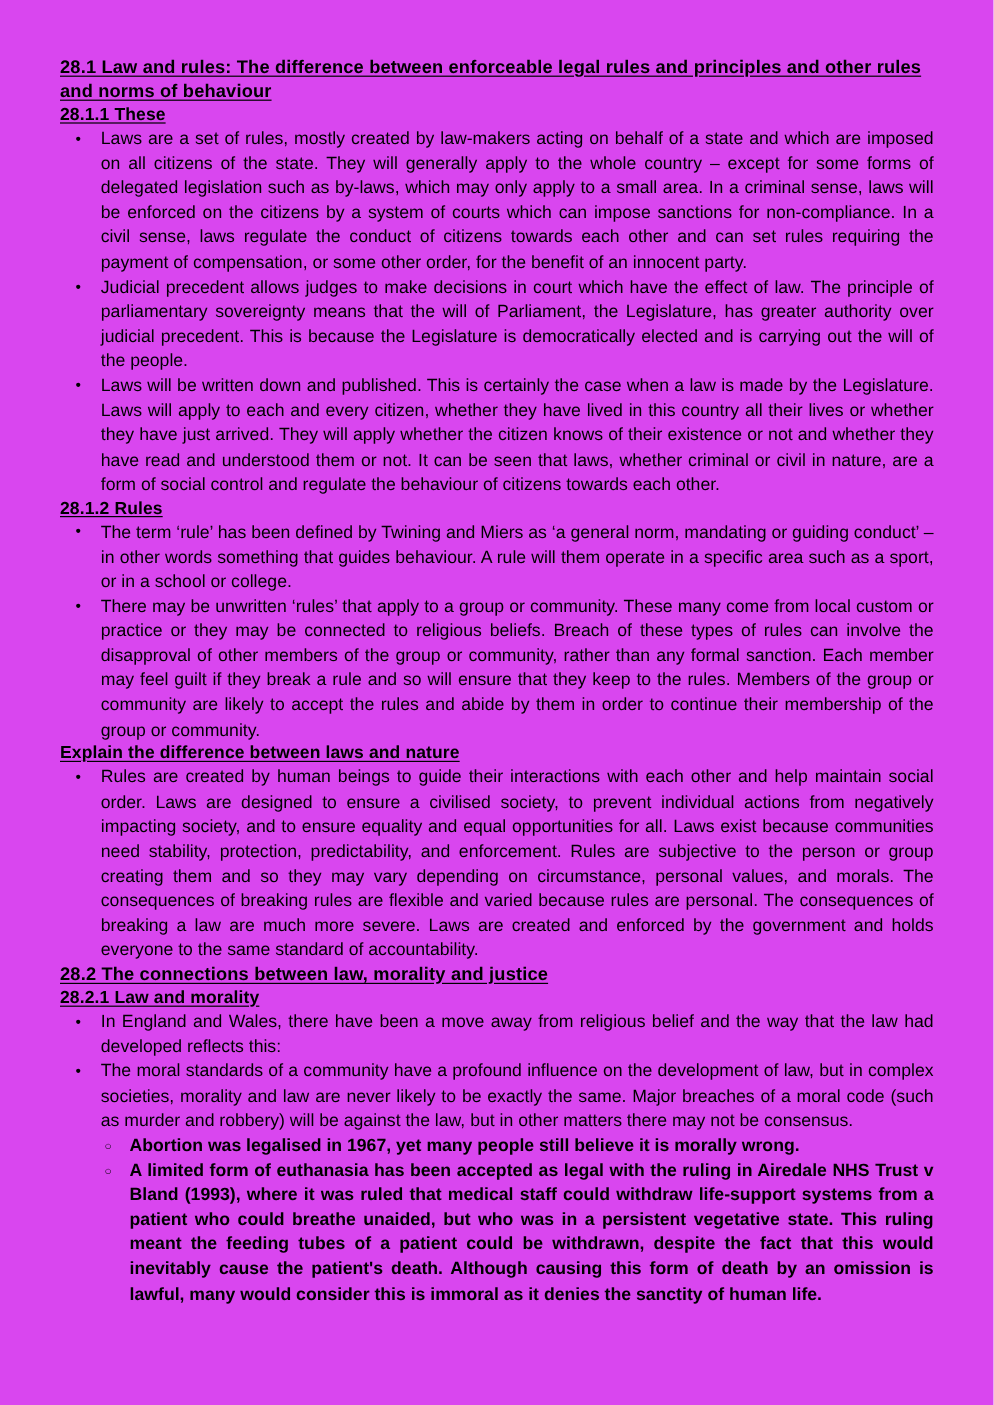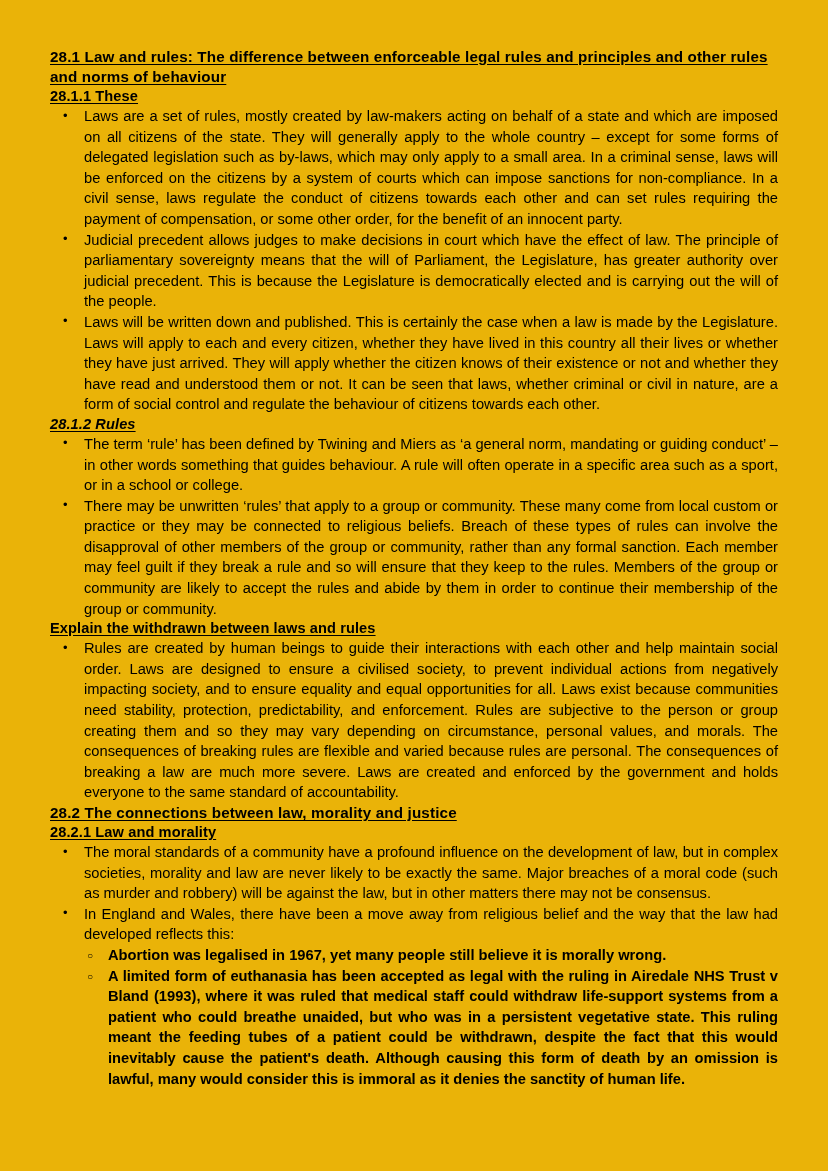--- a/index.html
+++ b/index.html
@@ -13,21 +13,21 @@
     font-family: "Liberation Sans", sans-serif;
     color: #000000;
     -webkit-font-smoothing: antialiased;
   }
   .page {
     position: relative;
     width: 828px;
     height: 1171px;
     box-sizing: border-box;
     padding: 47px 50px 0 50px;
-    background: #eab308;
+    background: #d946ef;
   }
   .doc-body {
     width: 728px;
   }
 
   
   h1.heading-major,
   h2.heading-minor,
   h3.heading-prompt {
     font-weight: bold;
@@ -49,21 +49,21 @@
   }
   h3.heading-prompt {
     font-size: 14.6px;
     line-height: 19px;
     letter-spacing: 0.1px;
   }
 
   
   .sp-after-major   { margin-bottom: 16px; }
   .sp-after-minor   { margin-bottom: 16px; }
-  .sp-before-minor  { margin-top: 22px; font-style: italic; }
+  .sp-before-minor  { margin-top: 22px; }
   .sp-before-major  { margin-top: 22px; }
   .sp-before-prompt { margin-top: 22px; }
 
   
   ul.bullets {
     list-style: none;
     margin: 0;
     padding: 0;
   }
   ul.bullets > li.bullet-item {
@@ -152,45 +152,45 @@
       </li>
       <li class="bullet-item">
         <p class="para">Laws will be written down and published. This is certainly the case when a law is made by the Legislature. Laws will apply to each and every citizen, whether they have lived in this country all their lives or whether they have just arrived. They will apply whether the citizen knows of their existence or not and whether they have read and understood them or not. It can be seen that laws, whether criminal or civil in nature, are a form of social control and regulate the behaviour of citizens towards each other.</p>
       </li>
     </ul>
 
     <h2 class="heading-minor sp-before-minor sp-after-minor">28.1.2 Rules</h2>
 
     <ul class="bullets">
       <li class="bullet-item">
-        <p class="para">The term ‘rule’ has been defined by Twining and Miers as ‘a general norm, mandating or guiding conduct’ – in other words something that guides behaviour. A rule will often operate in a specific area such as a sport, or in a school or college.</p>
+        <p class="para">The term ‘rule’ has been defined by Twining and Miers as ‘a general norm, mandating or guiding conduct’ – in other words something that guides behaviour. A rule will them operate in a specific area such as a sport, or in a school or college.</p>
       </li>
       <li class="bullet-item">
         <p class="para">There may be unwritten ‘rules’ that apply to a group or community. These many come from local custom or practice or they may be connected to religious beliefs. Breach of these types of rules can involve the disapproval of other members of the group or community, rather than any formal sanction. Each member may feel guilt if they break a rule and so will ensure that they keep to the rules. Members of the group or community are likely to accept the rules and abide by them in order to continue their membership of the group or community.</p>
       </li>
     </ul>
 
-    <h3 class="heading-prompt sp-before-prompt sp-after-minor">Explain the withdrawn between laws and rules</h3>
+    <h3 class="heading-prompt sp-before-prompt sp-after-minor">Explain the difference between laws and nature</h3>
 
     <ul class="bullets">
       <li class="bullet-item">
         <p class="para">Rules are created by human beings to guide their interactions with each other and help maintain social order. Laws are designed to ensure a civilised society, to prevent individual actions from negatively impacting society, and to ensure equality and equal opportunities for all. Laws exist because communities need stability, protection, predictability, and enforcement. Rules are subjective to the person or group creating them and so they may vary depending on circumstance, personal values, and morals. The consequences of breaking rules are flexible and varied because rules are personal. The consequences of breaking a law are much more severe. Laws are created and enforced by the government and holds everyone to the same standard of accountability.</p>
       </li>
     </ul>
 
     <h1 class="heading-major sp-before-major sp-after-major">28.2 The connections between law, morality and justice</h1>
 
     <h2 class="heading-minor sp-after-minor">28.2.1 Law and morality</h2>
 
     <ul class="bullets">
       <li class="bullet-item">
+        <p class="para">In England and Wales, there have been a move away from religious belief and the way that the law had developed reflects this:</p>
+      </li>
+      <li class="bullet-item">
         <p class="para">The moral standards of a community have a profound influence on the development of law, but in complex societies, morality and law are never likely to be exactly the same. Major breaches of a moral code (such as murder and robbery) will be against the law, but in other matters there may not be consensus.</p>
-      </li>
-      <li class="bullet-item">
-        <p class="para">In England and Wales, there have been a move away from religious belief and the way that the law had developed reflects this:</p>
       </li>
     </ul>
 
     <ul class="subbullets nested-wrap">
       <li class="subbullet-item">
         <p class="para">Abortion was legalised in 1967, yet many people still believe it is morally wrong.</p>
       </li>
       <li class="subbullet-item">
         <p class="para">A limited form of euthanasia has been accepted as legal with the ruling in Airedale NHS Trust v Bland (1993), where it was ruled that medical staff could withdraw life-support systems from a patient who could breathe unaided, but who was in a persistent vegetative state. This ruling meant the feeding tubes of a patient could be withdrawn, despite the fact that this would inevitably cause the patient's death. Although causing this form of death by an omission is lawful, many would consider this is immoral as it denies the sanctity of human life.</p>
       </li>

